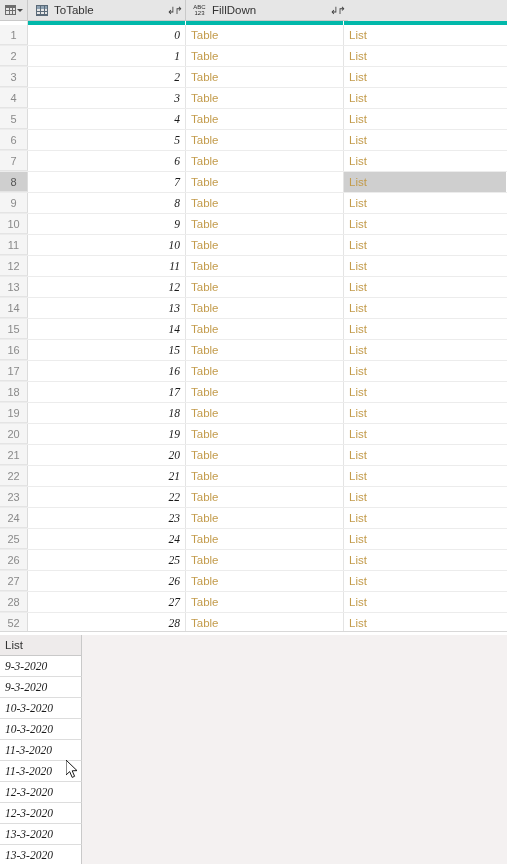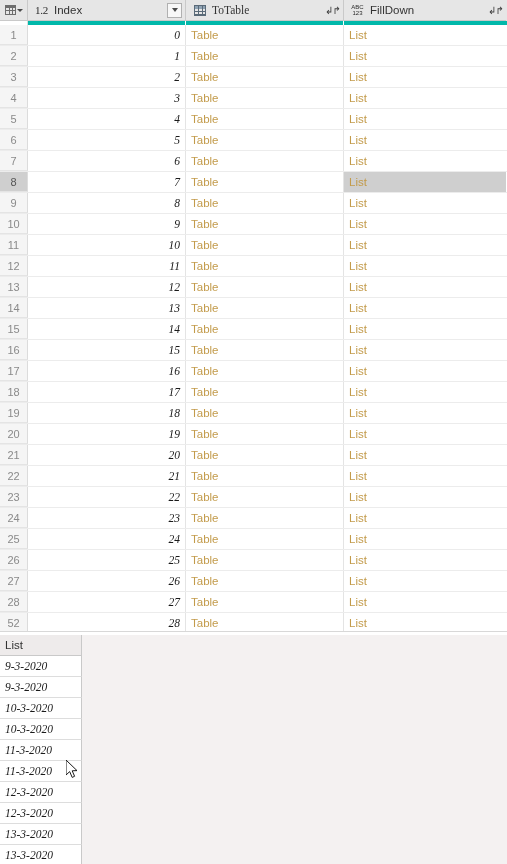--- a/index.html
+++ b/index.html
@@ -288,29 +288,22 @@
 <body>
 
 <div id="grid-pane">
 
   <div class="grid-header">
     <div class="hdr-corner">
       <span class="tbl-glyph"></span>
       <span class="caret"></span>
     </div>
 
+
     <div class="hdr-cell" style="width:158px;min-width:158px;">
-      <span class="type-icon ti-12">1.2</span>
-      <span class="hdr-label">Index</span>
-      <span class="filter-btn">
-        <span class="fcaret"></span>
-      </span>
-    </div>
-
-    <div class="hdr-cell" style="width:158px;min-width:158px;font-family:Liberation Serif, serif;">
       <span class="type-icon">
           <span class="ti-table"></span>
         </span>
       <span class="hdr-label">ToTable</span>
       <span class="expand-btn">↲↱</span>
     </div>
 
     <div class="hdr-cell" style="width:162px;min-width:162px;border-right:none;justify-content:flex-end;">
       <span class="type-icon ti-abc">
           <span>ABC</span>

